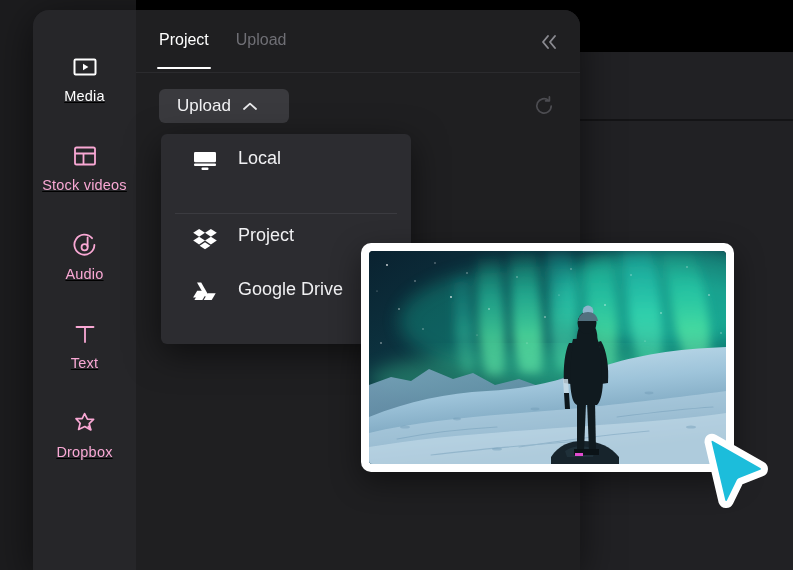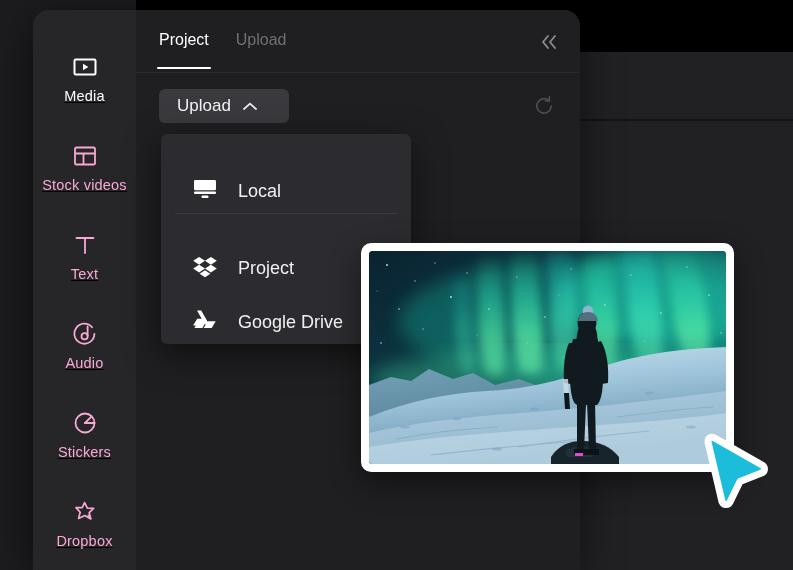--- a/index.html
+++ b/index.html
@@ -152,21 +152,21 @@
     width:250px;height:210px;
     background:#2c2c30;
     border-radius:6px;
     box-shadow:0 10px 34px rgba(0,0,0,.55);
     z-index:40;
     padding:14px 0 0 0;
     box-sizing:border-box;
   }
   .menu-item{
     height:54px;
-    display:flex;align-items:flex-end;
+    display:flex;align-items:flex-start;
     gap:20px;
     padding-left:31px;
     color:#f0f0f2;
     font-size:18px;
     cursor:pointer;user-select:none;
     white-space:nowrap;
   }
   .menu-icon{width:26px;height:26px;display:flex;align-items:center;justify-content:center;}
   #menu-divider{
     height:1px;background:#3b3b40;
@@ -235,48 +235,38 @@
           <path d="M3 10.5 H23" stroke="currentColor" stroke-width="1.8"></path>
           <path d="M11.5 10.5 V21.5" stroke="currentColor" stroke-width="1.8"></path>
         </svg>
       </span>
       <span class="nav-label">Stock videos</span>
     </div>
 
     <div class="nav-item">
       <span class="nav-icon">
         <svg width="26" height="26" viewBox="0 0 26 26" fill="none">
-          <path d="M4.5 6 H21.5" stroke="currentColor" stroke-width="1.8" stroke-linecap="round"></path>
-          <path d="M13 6 V21" stroke="currentColor" stroke-width="1.8" stroke-linecap="round"></path>
+          <path d="M20 6.2 A10 10 0 1 0 22.4 13" stroke="currentColor" stroke-width="1.8" stroke-linecap="round"></path>
+          <path d="M15.6 5.5 V14.6" stroke="currentColor" stroke-width="1.8" stroke-linecap="round"></path>
+          <circle cx="12.6" cy="15.2" r="3.1" stroke="currentColor" stroke-width="1.8"></circle>
         </svg>
       </span>
-      <span class="nav-label">Text</span>
+      <span class="nav-label">Audio</span>
     </div>
 
     <div class="nav-item">
       <span class="nav-icon">
         <svg width="26" height="26" viewBox="0 0 26 26" fill="none">
-          <path d="M20 6.2 A10 10 0 1 0 22.4 13" stroke="currentColor" stroke-width="1.8" stroke-linecap="round"></path>
-          <path d="M15.6 5.5 V14.6" stroke="currentColor" stroke-width="1.8" stroke-linecap="round"></path>
-          <circle cx="12.6" cy="15.2" r="3.1" stroke="currentColor" stroke-width="1.8"></circle>
+          <path d="M4.5 6 H21.5" stroke="currentColor" stroke-width="1.8" stroke-linecap="round"></path>
+          <path d="M13 6 V21" stroke="currentColor" stroke-width="1.8" stroke-linecap="round"></path>
         </svg>
       </span>
-      <span class="nav-label">Audio</span>
-    </div>
-
-    <div class="nav-item">
-      <span class="nav-icon">
-        <svg width="26" height="26" viewBox="0 0 26 26" fill="none">
-          <circle cx="13" cy="13" r="9.5" stroke="currentColor" stroke-width="1.8"></circle>
-          <path d="M13 13 L19.7 6.3" stroke="currentColor" stroke-width="1.8" stroke-linecap="round"></path>
-          <path d="M13 13 L22.5 13" stroke="currentColor" stroke-width="1.8" stroke-linecap="round"></path>
-        </svg>
-      </span>
-      <span class="nav-label">Stickers</span>
-    </div>
+      <span class="nav-label">Text</span>
+    </div>
+
 
     <div class="nav-item">
       <span class="nav-icon">
         <svg width="26" height="26" viewBox="0 0 26 26" fill="none">
           <path d="M12.6 3.6 L15.4 9.1 L21.6 9.4 L17.2 13.6 L18.8 20 L12.8 16.6 L6.6 19.4 L8.2 13.2 L4 8.6 L10.2 8.6 Z" stroke="currentColor" stroke-width="1.7" stroke-linejoin="round" fill="none"></path>
           <path d="M16.3 16.4 L18.6 19.2" stroke="currentColor" stroke-width="1.7" stroke-linecap="round"></path>
         </svg>
       </span>
       <span class="nav-label">Dropbox</span>
     </div>

